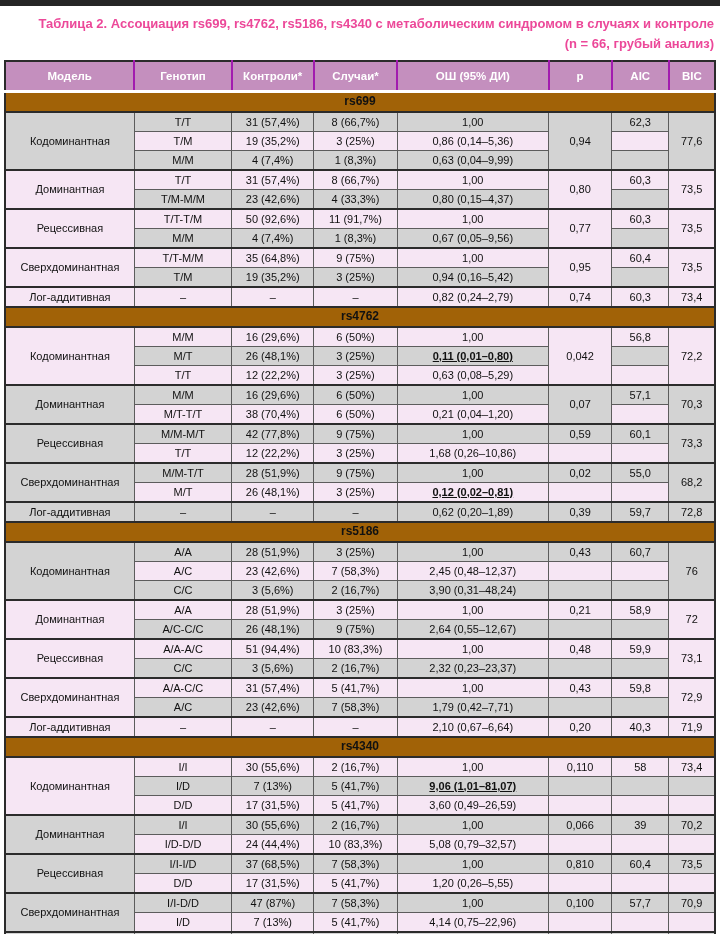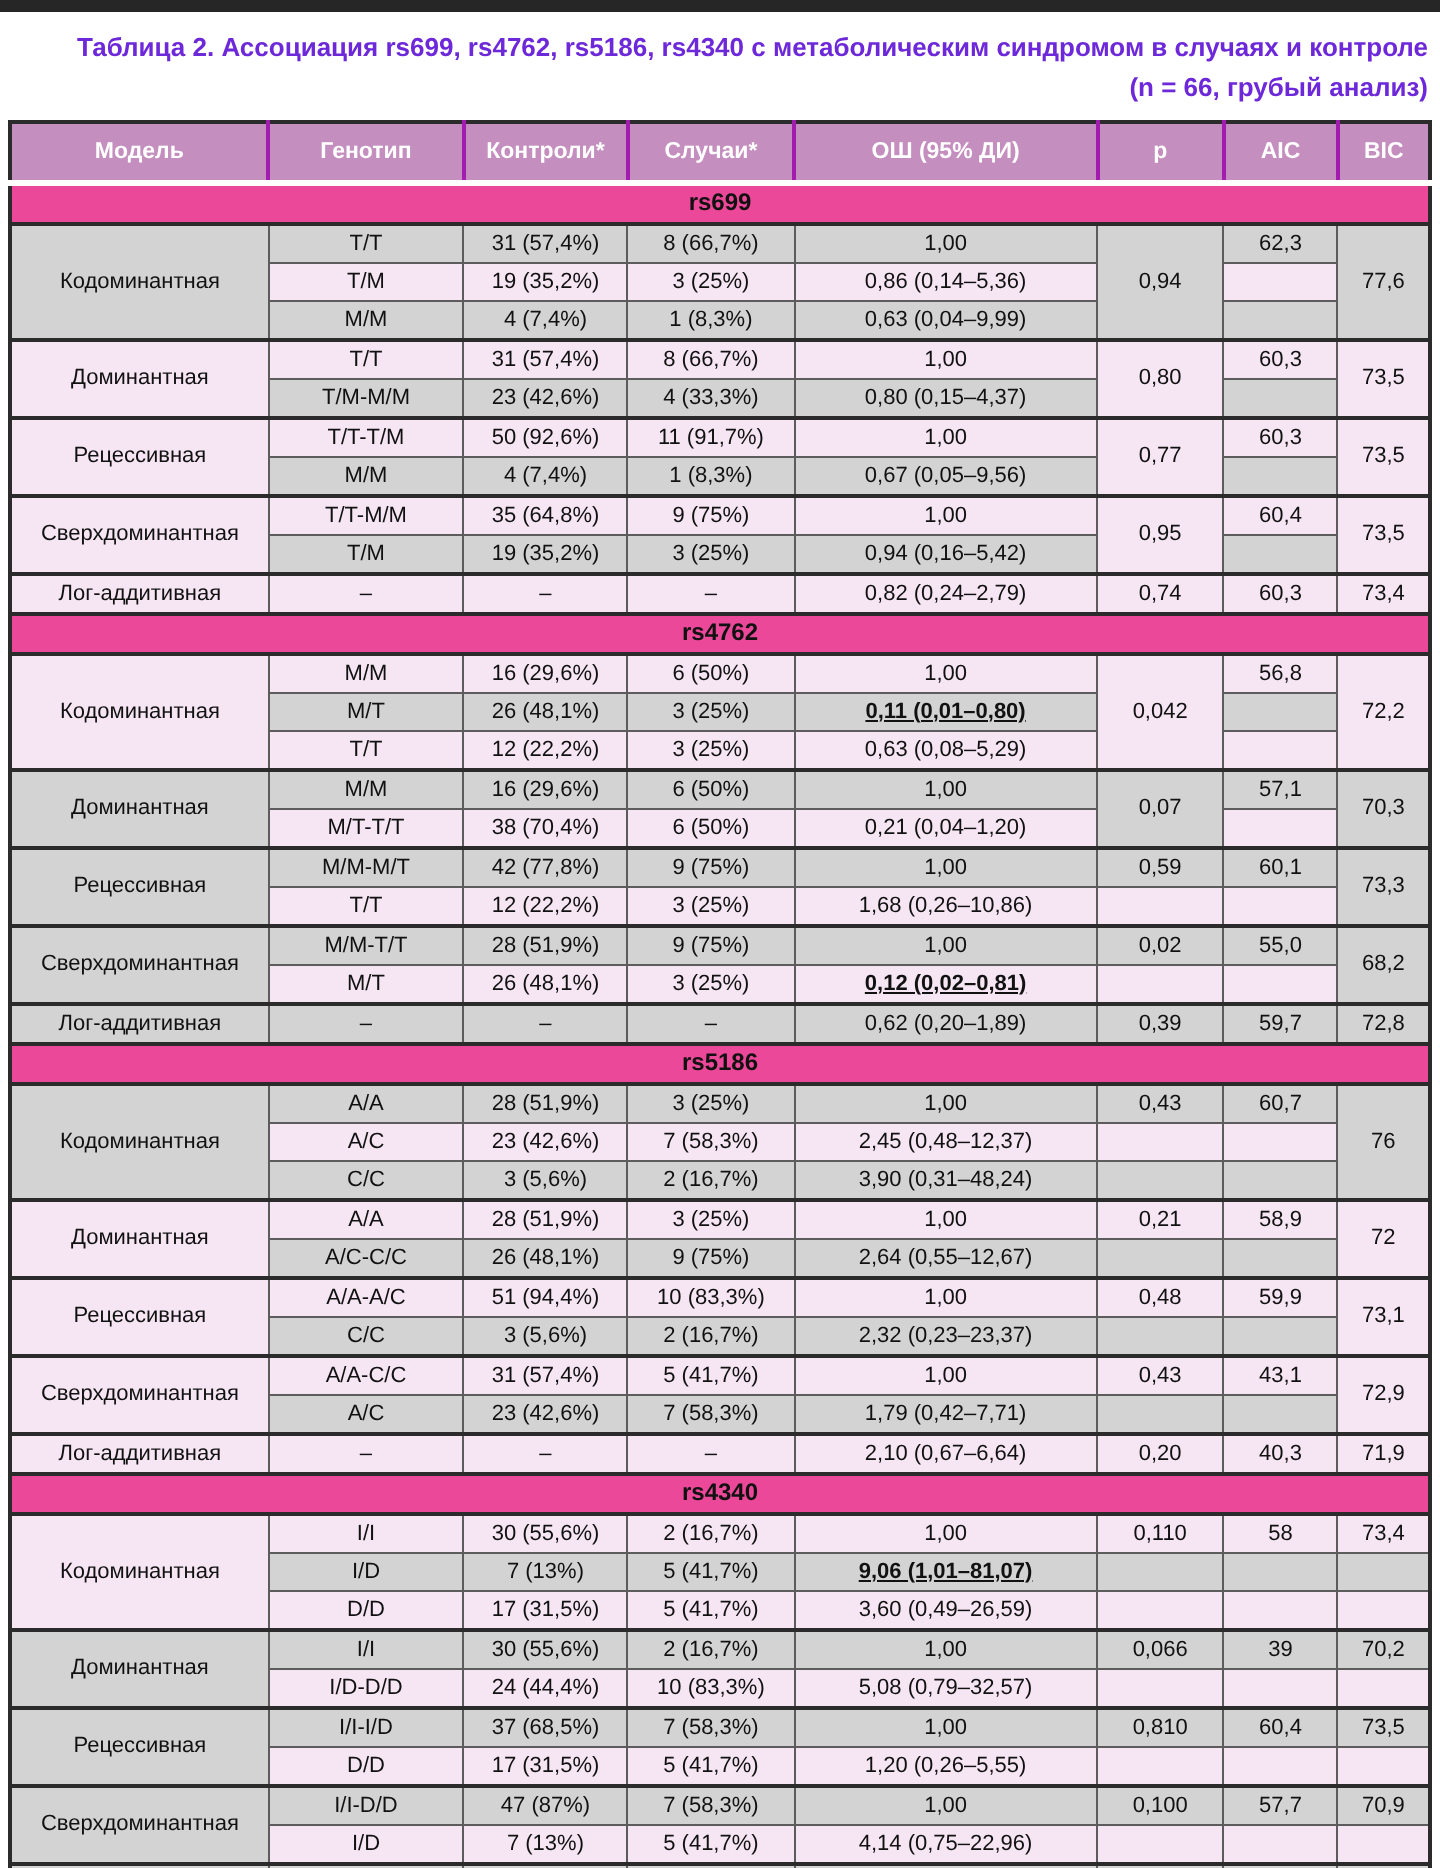--- a/index.html
+++ b/index.html
@@ -1,31 +1,31 @@
 <!DOCTYPE html>
 <html><head>
 <meta charset="utf-8">
 <style>
   html,body{margin:0;padding:0;background:#fff;}
   body{width:720px;font-family:"Liberation Sans",sans-serif;color:#111;}
   .topbar{height:6px;background:#262626;}
   .page{padding:0 4px;}
-  .title{font-weight:bold;font-size:13px;line-height:1.5;text-align:right;padding:8px 2px 7px 2px;color:#6d28d9;}
+  .title{font-weight:bold;font-size:13px;line-height:1.5;text-align:right;padding:8px 2px 7px 2px;color:#ec4899;}
   table{border-collapse:collapse;width:712px;table-layout:fixed;border:2px solid #2b2b2b;}
   col.c-model{width:129px;}col.c-gen{width:97px;}col.c-ctrl{width:82px;}col.c-case{width:83px;}
   col.c-or{width:151px;}col.c-p{width:63px;}col.c-aic{width:57px;}col.c-bic{width:46px;}
   th{background:#c48fbe;color:#fff;font-size:11.5px;font-weight:bold;height:28px;
      border-bottom:3px solid #fff;border-top:none;text-align:center;padding:0 2px;}
   th + th{border-left:2px solid #a21caf;}
   td{border:1px solid #5c5c5c;font-size:11px;text-align:center;height:18px;padding:0 2px;
      vertical-align:middle;line-height:1.15;}
   tr.g > td{background:#d3d3d3;}
   tr.p > td{background:#f6e6f4;}
   tr.gs > td{border-top:2px solid #2b2b2b;}
-  tr.sec > td{background:#ec4899;font-weight:bold;font-size:12px;height:18px;
+  tr.sec > td{background:#a16207;font-weight:bold;font-size:12px;height:18px;
      border-top:2px solid #2b2b2b;border-bottom:2px solid #2b2b2b;}
   td.bold{font-weight:bold;text-decoration:underline;}
 </style>
 </head>
 <body>
 
 <div class="topbar"></div>
 <div class="page">
 
   <div class="title">
@@ -300,21 +300,21 @@
           <td></td>
           <td></td>
         </tr>
         <tr class="p gs">
           <td rowspan="2">Сверхдоминантная</td>
           <td>A/A-C/C</td>
           <td>31 (57,4%)</td>
           <td>5 (41,7%)</td>
           <td>1,00</td>
           <td>0,43</td>
-          <td>43,1</td>
+          <td>59,8</td>
           <td rowspan="2">72,9</td>
         </tr>
         <tr class="g">
           <td>A/C</td>
           <td>23 (42,6%)</td>
           <td>7 (58,3%)</td>
           <td>1,79 (0,42–7,71)</td>
           <td></td>
           <td></td>
         </tr>

